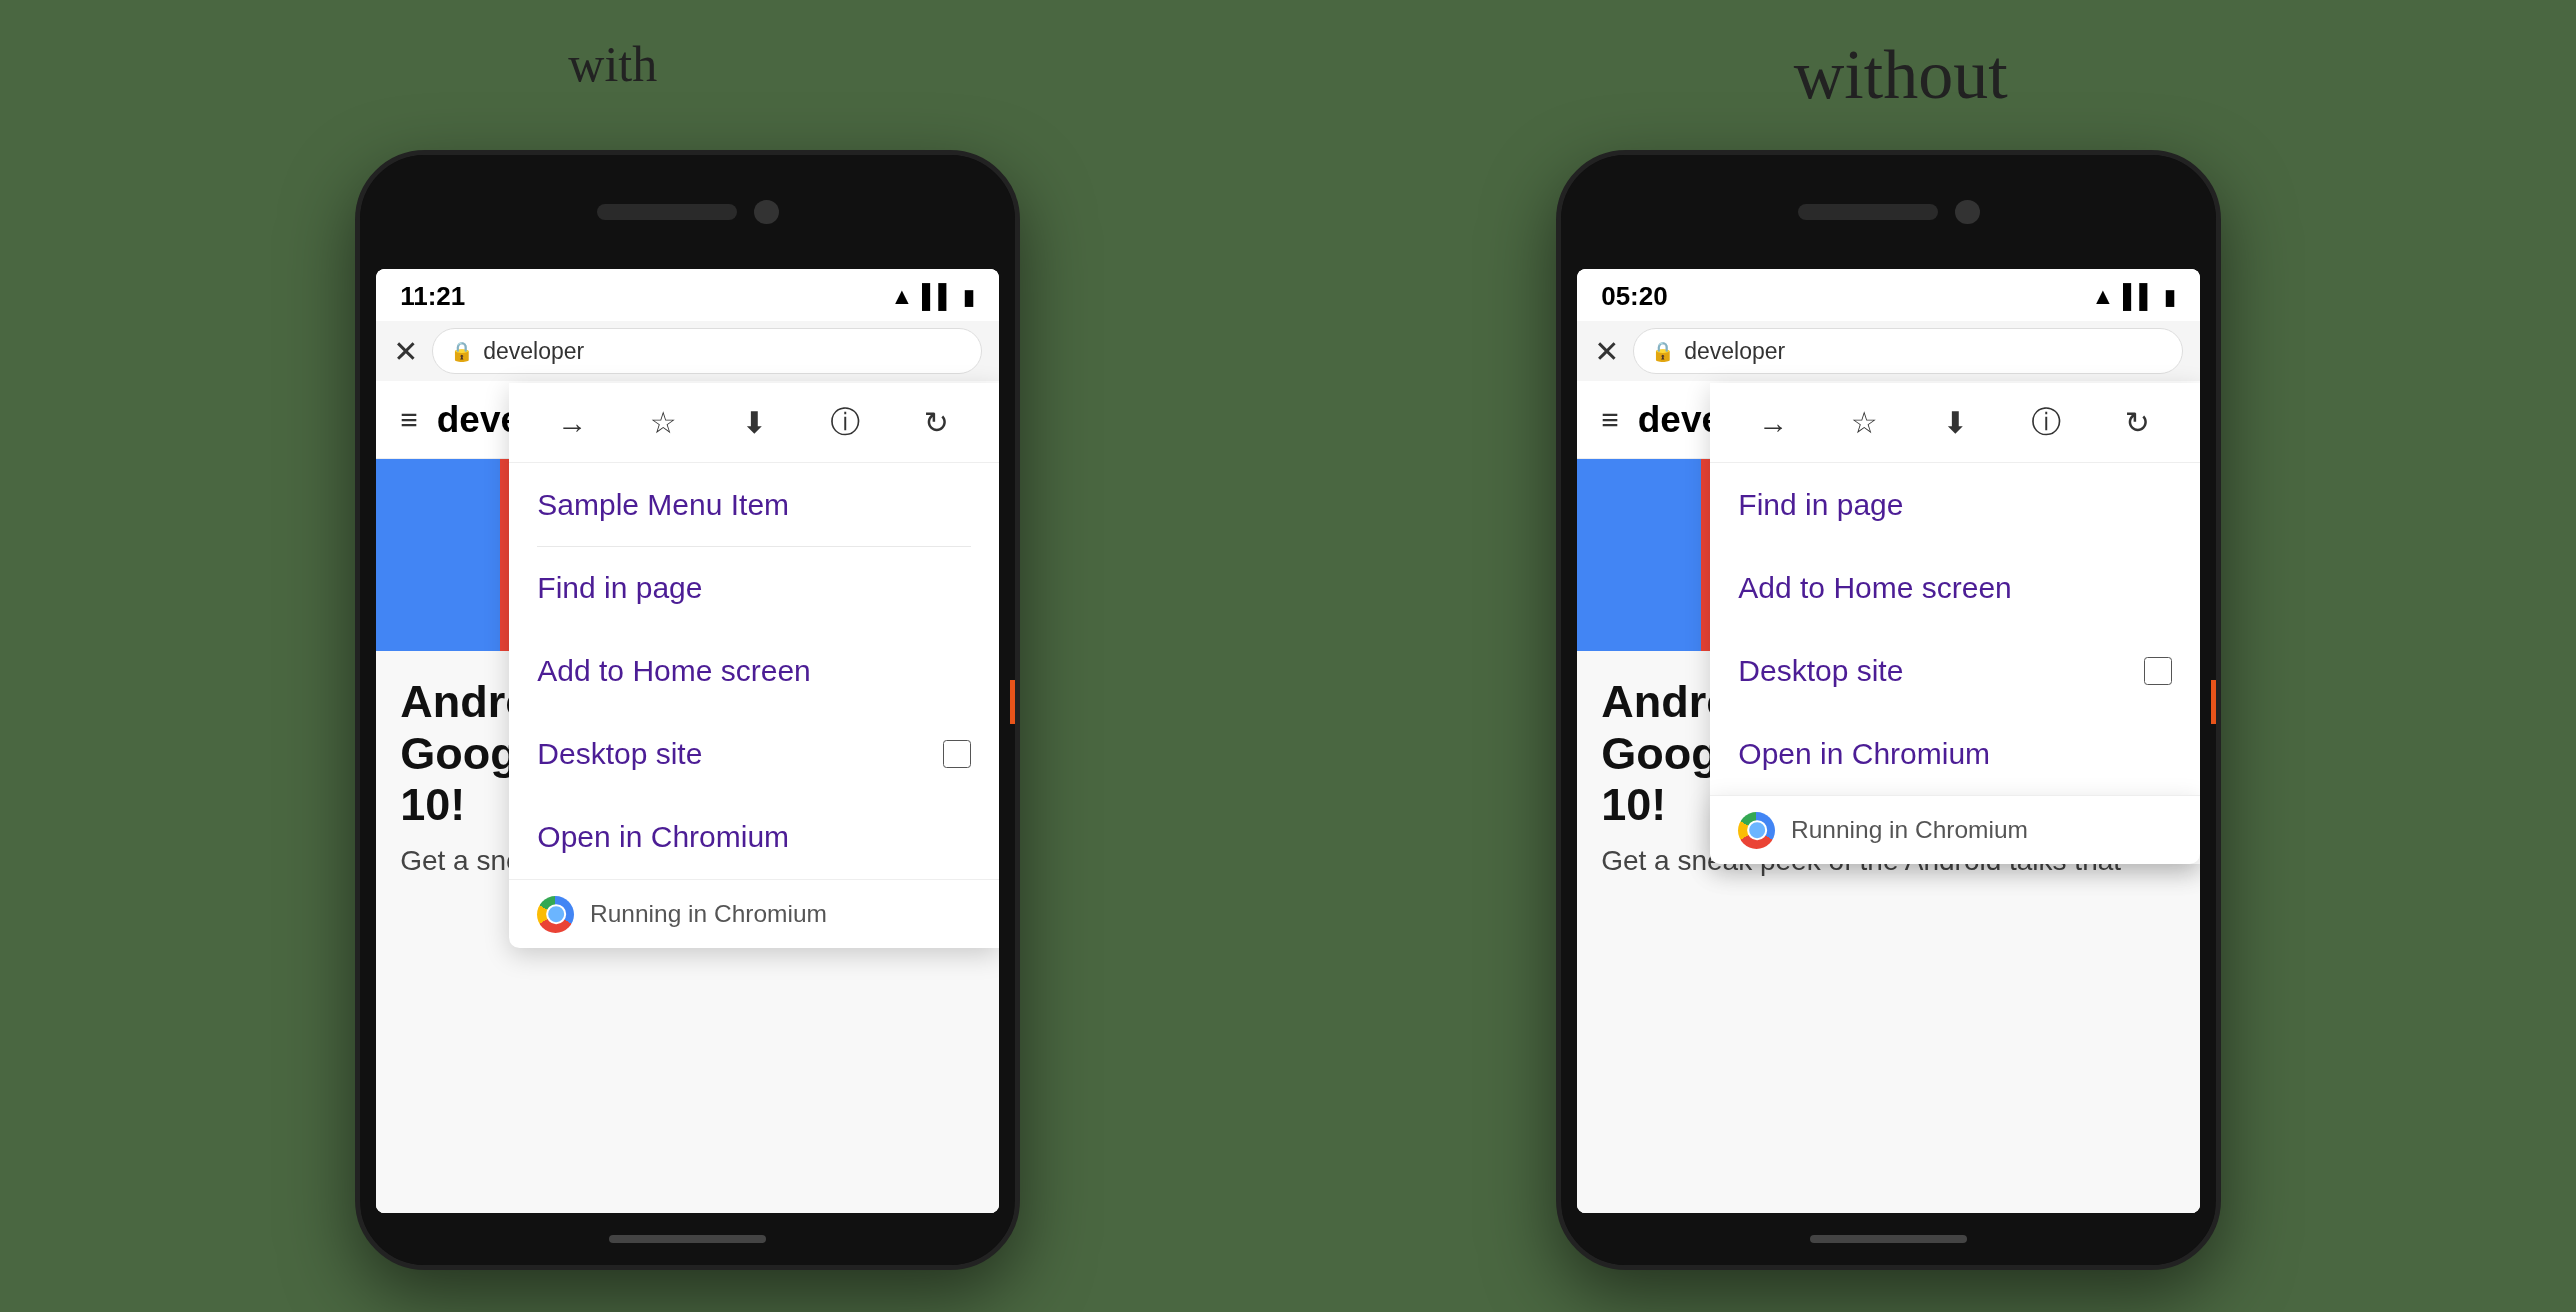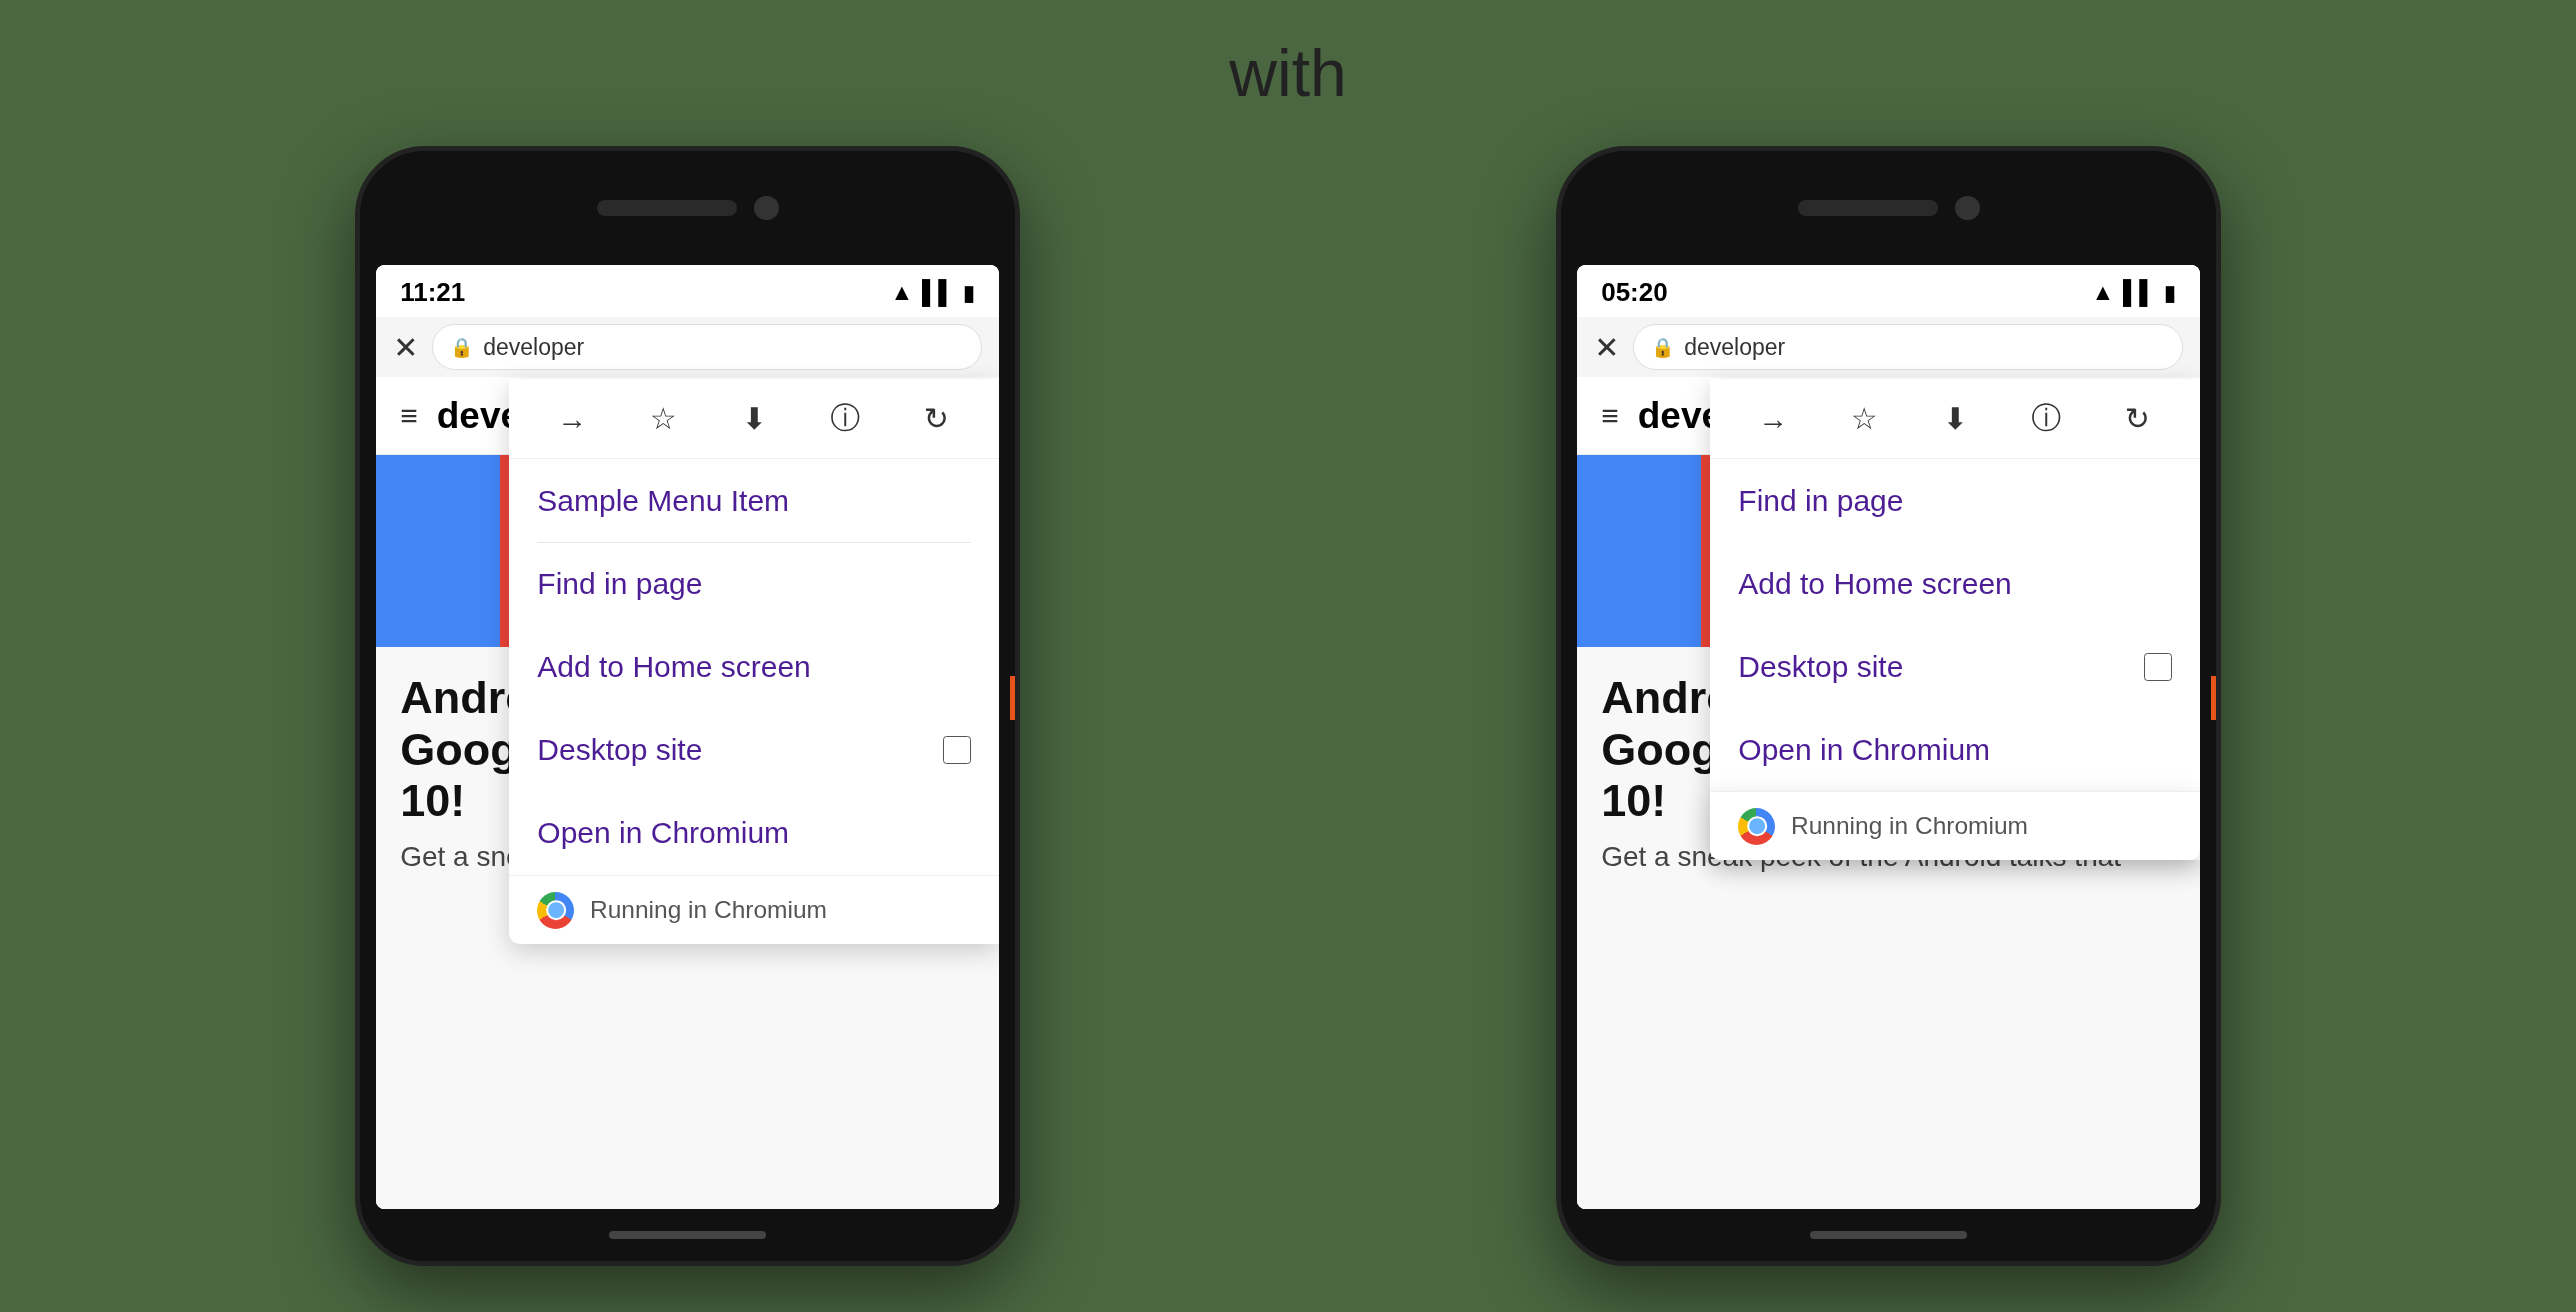--- a/index.html
+++ b/index.html
@@ -322,21 +322,24 @@
       display: flex;
       flex-direction: column;
       background: #fff;
     }
   </style>
 </head>
 <body>
 
 <div class="labels-row">
   <div>
-    <span style="font-size:66px;color:#222;font-family:Liberation Sans, sans-serif;">with</span>
+    <span style="font-size:50px;color:#222;font-family:Liberation Serif, serif;">with</span>
+  </div>
+  <div>
+    <span style="font-size:70px;color:#222;font-family:Georgia,serif;">without</span>
   </div>
 </div>
 
 <div class="phones-row">
 
   <div class="phone">
     <div class="volume-button-up"></div>
     <div class="volume-button-down"></div>
     <div class="power-button"></div>
     <div class="accent-strip"></div>

